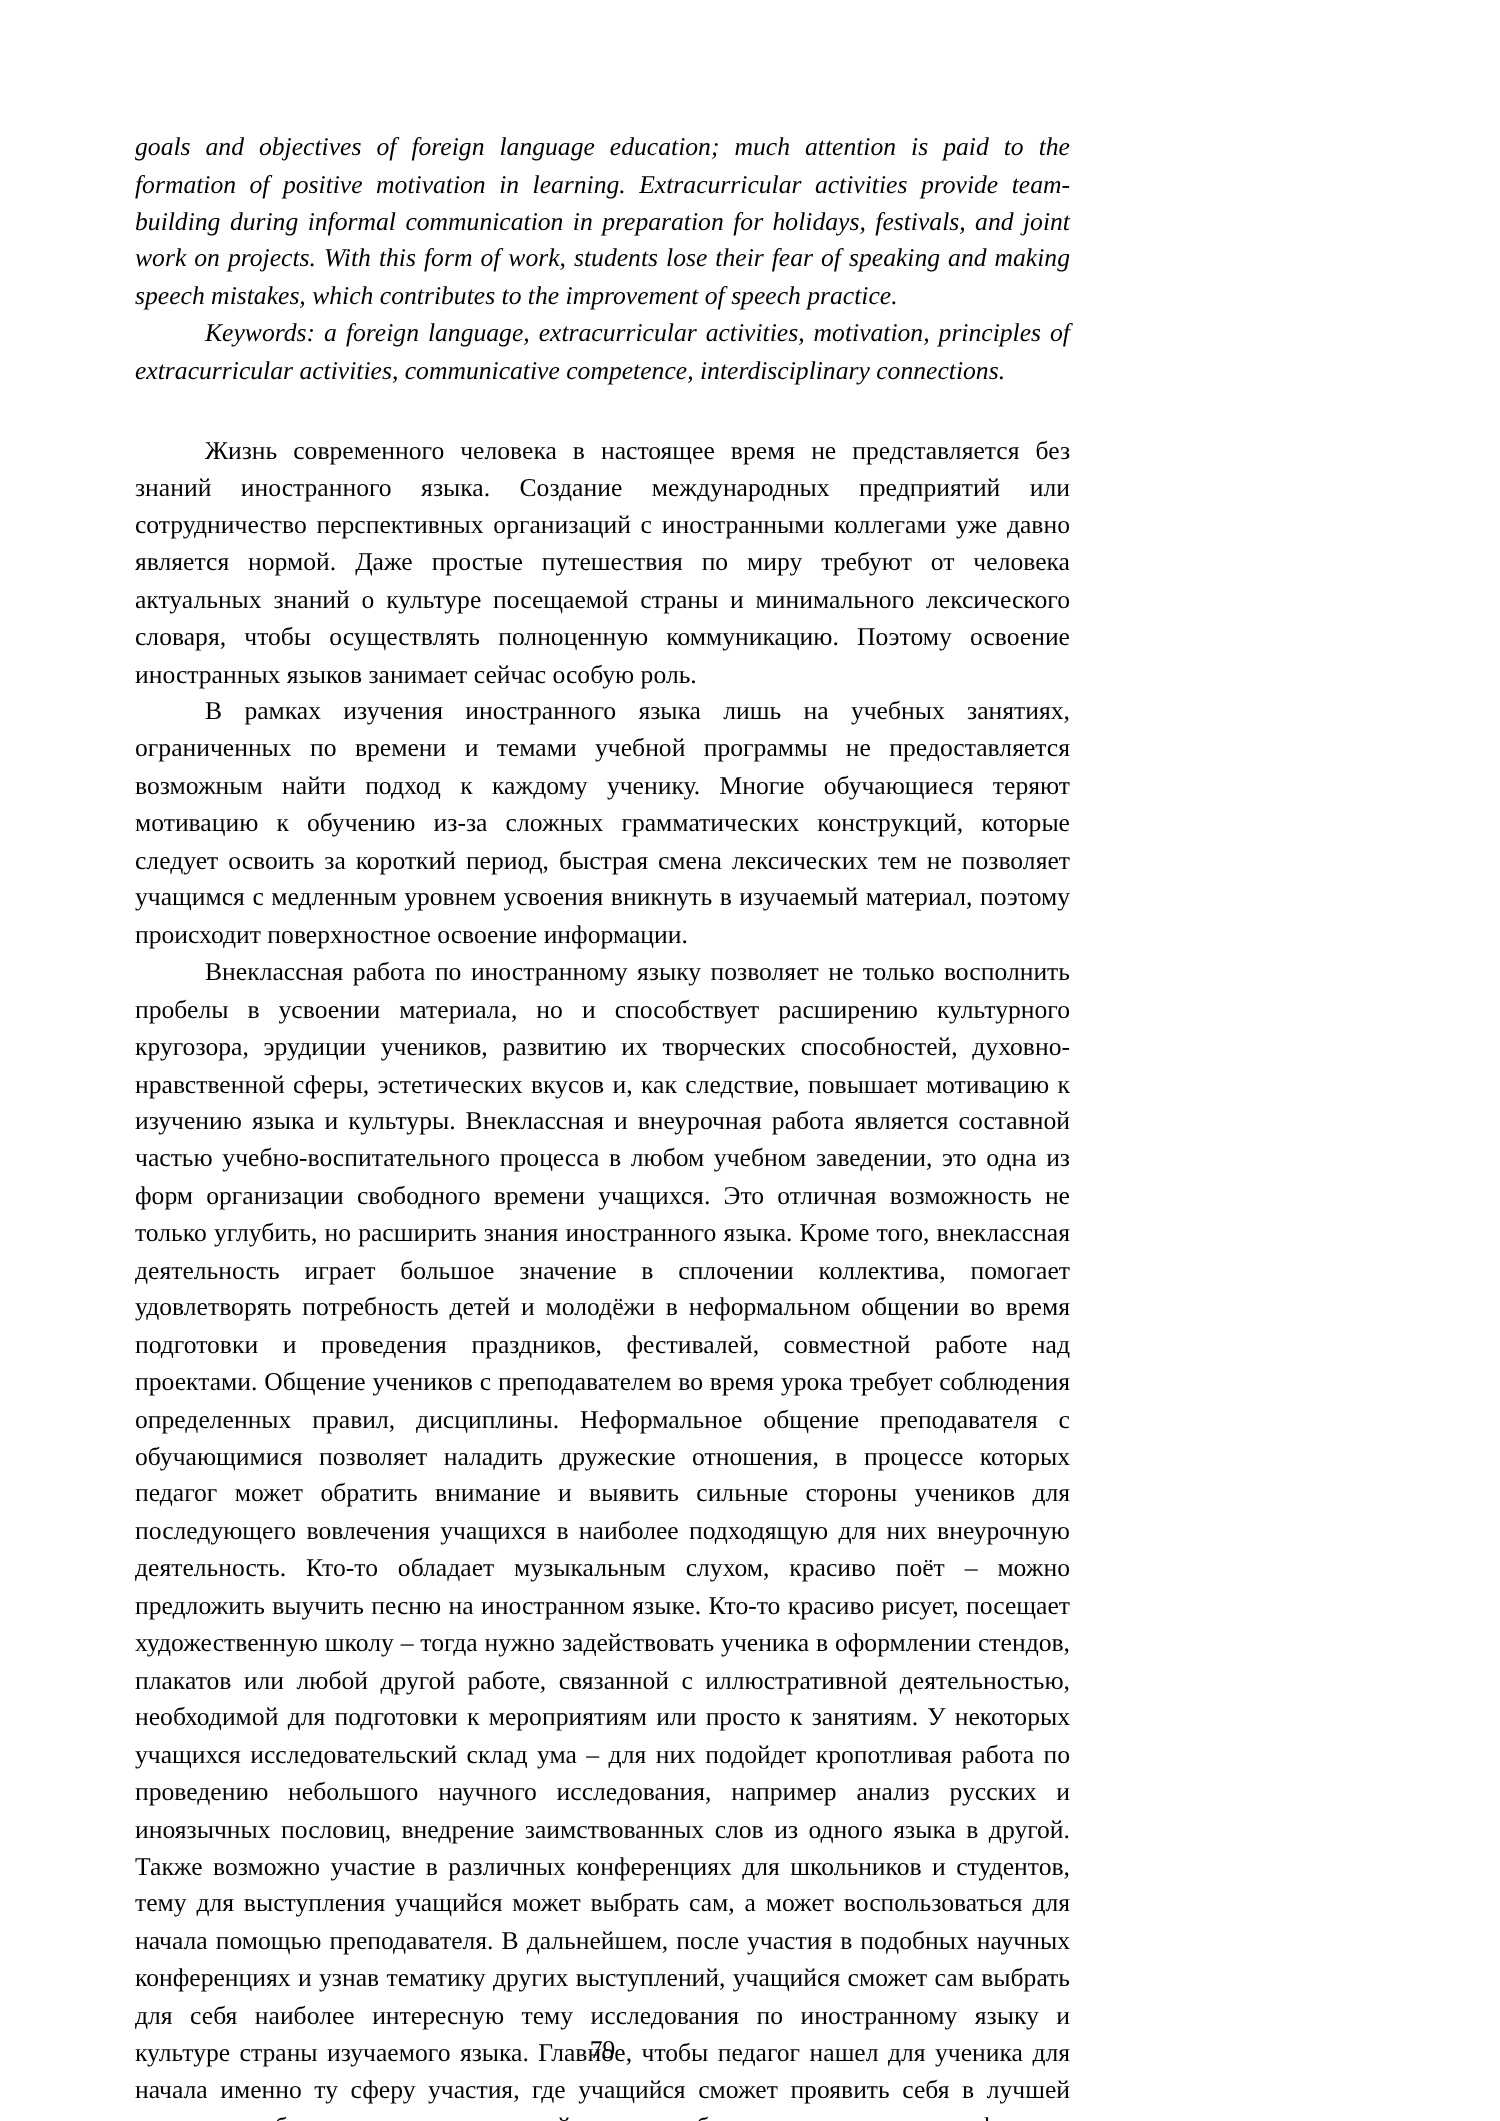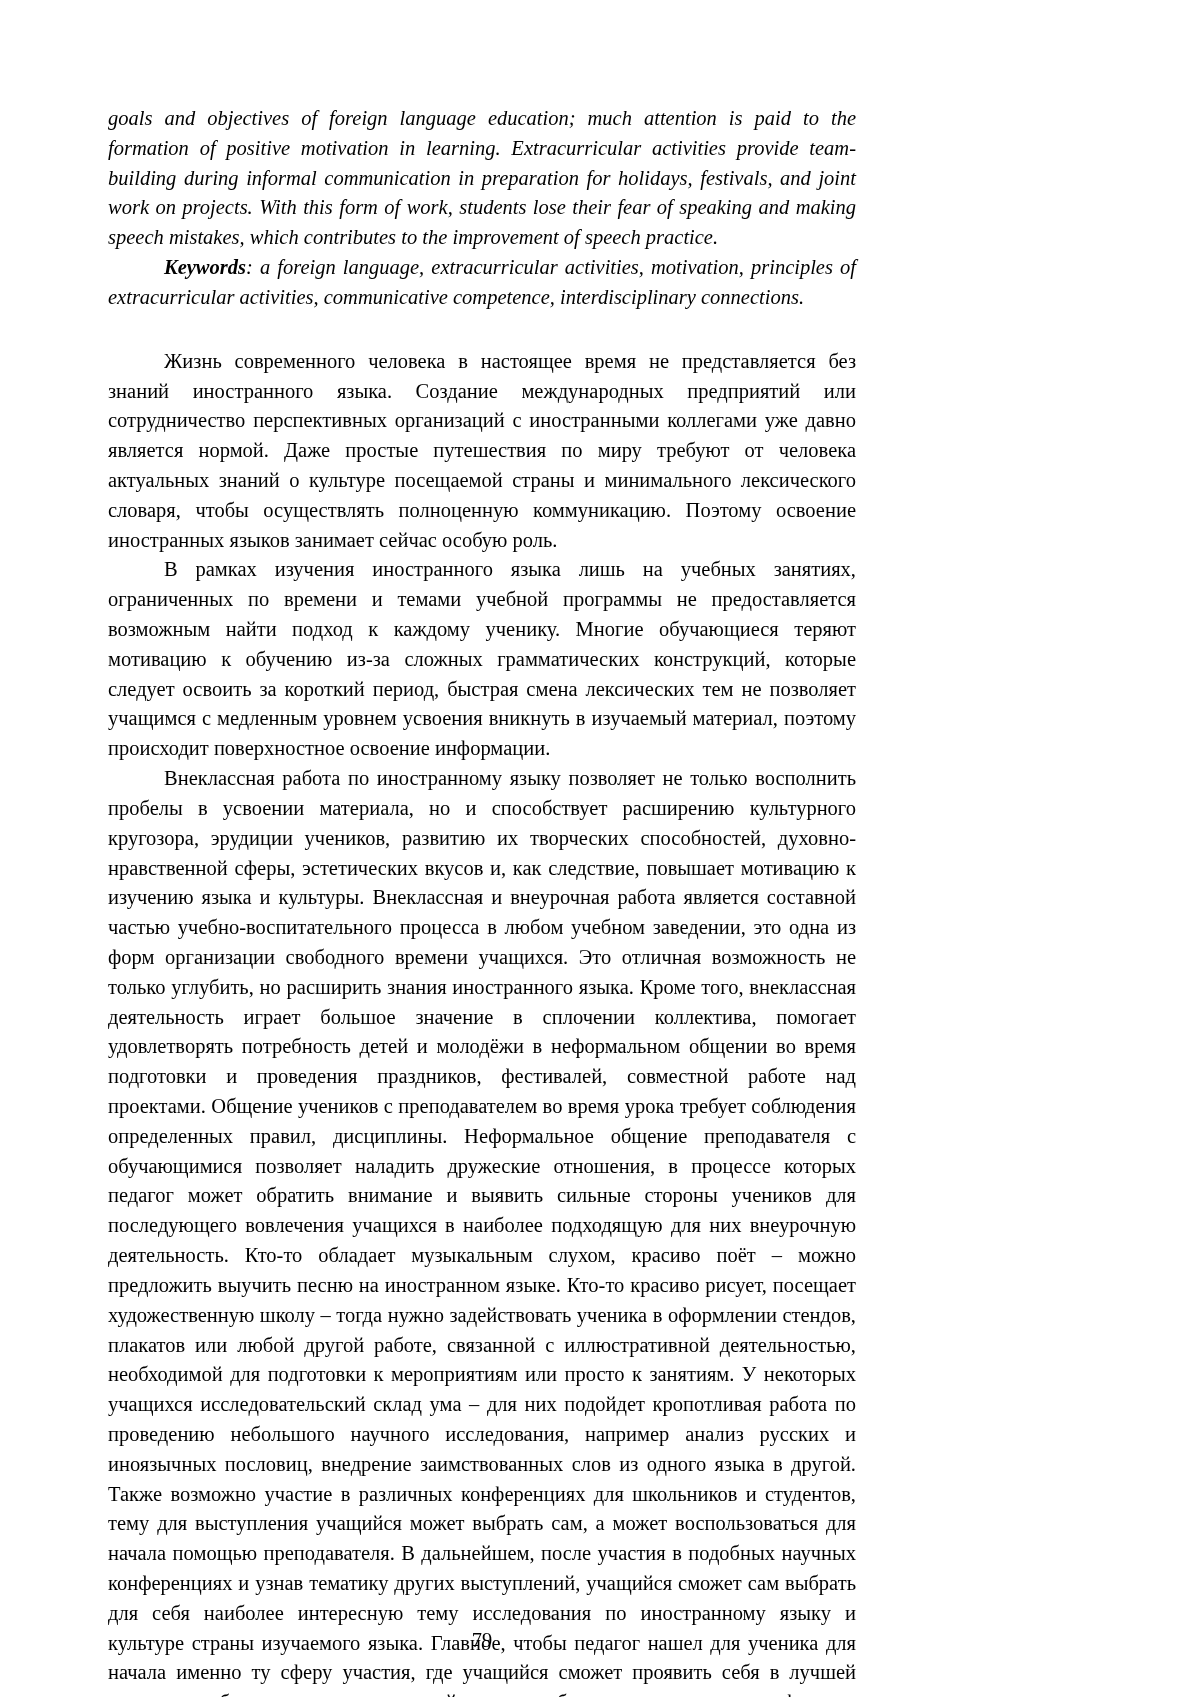--- a/index.html
+++ b/index.html
@@ -26,21 +26,21 @@
     line-height: 1.455;
     text-align: justify;
   }
   .abstract-block p {
     margin: 0;
   }
   .keywords-par {
     text-indent: 56px;
   }
   .keywords-label {
-    font-weight: bold;
+    font-weight: normal;
     font-style: italic;
   }
   .body-block {
     margin-top: 34px;
     font-size: 20.5px;
     line-height: 1.455;
     text-align: justify;
   }
   .body-block p {
     margin: 0;

